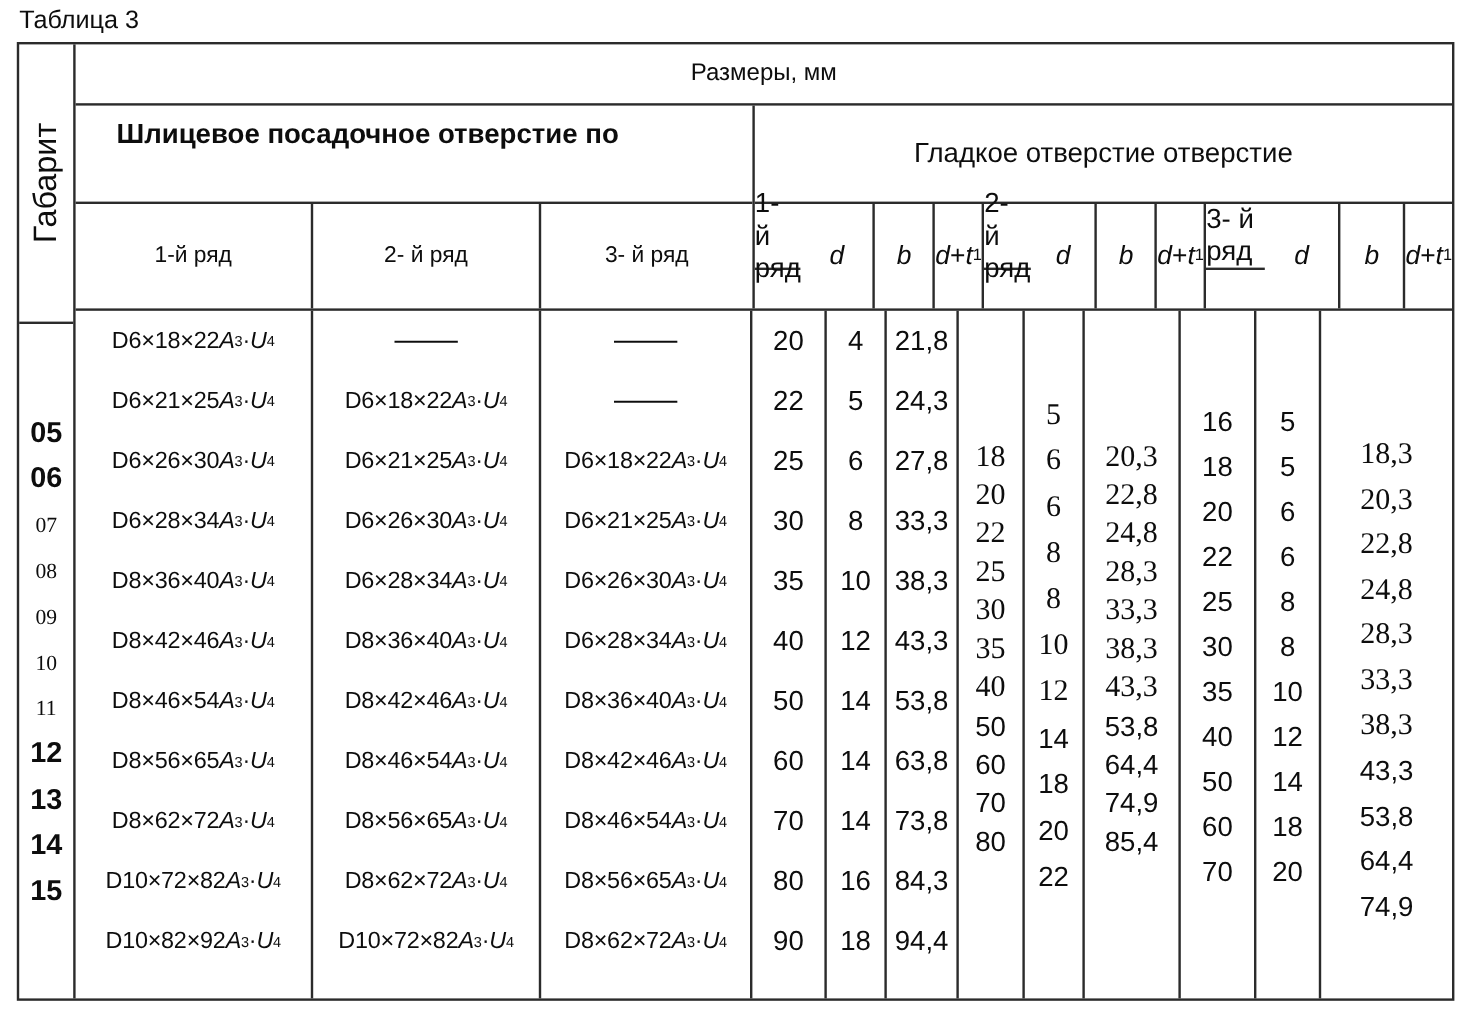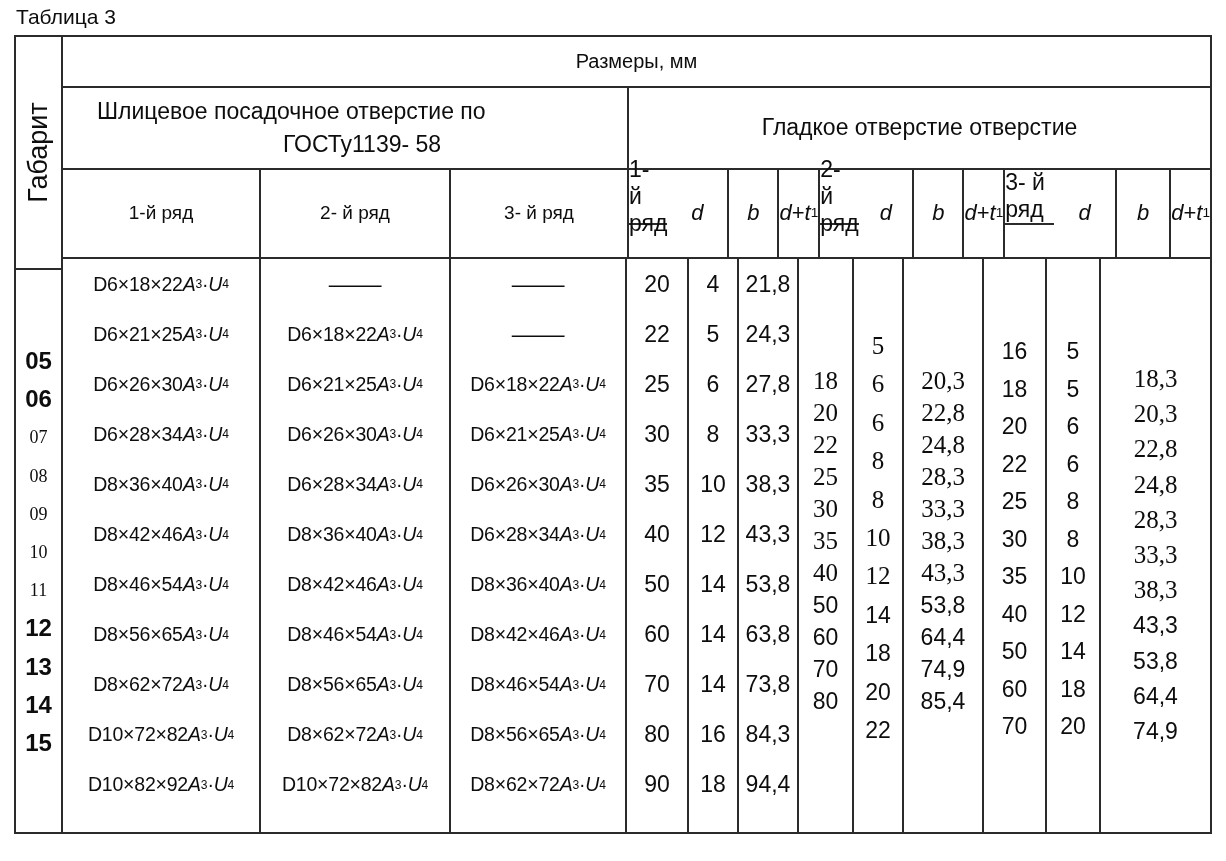--- a/index.html
+++ b/index.html
@@ -18,21 +18,21 @@
             align-items:center;padding:76px 0 74px 0;}
   .gab-body .v{line-height:30px;font-size:24px;font-weight:600;}
   .gab-body .v.serif{font-family:"Liberation Serif","DejaVu Serif",serif;font-weight:400;font-size:18px;}
 
   
   .main{flex:1;display:flex;flex-direction:column;}
   .h1{height:53px;border-bottom:2px solid #2b2b2b;display:flex;align-items:center;justify-content:center;
       font-size:20px;}
   .h23{height:180px;border-bottom:2px solid #2b2b2b;display:flex;}
   .sec-spline{width:566px;flex:0 0 566px;border-right:2px solid #2b2b2b;display:flex;flex-direction:column;}
-  .sp-title{height:82px;border-bottom:2px solid #2b2b2b;font-size:23px;padding:10px 0 0 34px;}
+  .sp-title{height:82px;border-bottom:2px solid #2b2b2b;font-size:23px;padding:10px 0 0 34px;font-weight:bold;}
   .sp-l2{text-align:center;margin-top:6px;}
   .sp-cols{flex:1;display:flex;}
   .sp-cols .c{display:flex;align-items:center;justify-content:center;font-size:19px;border-right:2px solid #2b2b2b;}
   .sp-cols .c1{flex:0 0 198px;}
   .sp-cols .c2{flex:0 0 190px;}
   .sp-cols .c3{flex:1;border-right:none;}
   .sec-smooth{flex:1;display:flex;flex-direction:column;}
   .sm-title{height:82px;border-bottom:2px solid #2b2b2b;display:flex;align-items:center;justify-content:center;font-size:23px;}
   .sm-groups{flex:1;display:flex;}
   .sm-group{display:flex;border-right:2px solid #2b2b2b;}
@@ -67,21 +67,21 @@
 
   
   .stack{display:flex;flex-direction:column;justify-content:space-between;align-items:center;}
   .stack .v{line-height:32px;font-size:23px;}
   .stack .v.serif{font-family:"Liberation Serif","DejaVu Serif",serif;font-size:25px;}
   .p-s2d{padding-top:106px;padding-bottom:115px;}
   .p-s2b{padding-top:71px;padding-bottom:86px;}
   .p-s2dt{padding-top:106px;padding-bottom:115px;}
   .p-s3d{padding-top:76px;padding-bottom:90px;}
   .p-s3b{padding-top:76px;padding-bottom:90px;}
-  .p-s3dt{padding-top:104px;padding-bottom:85px;}
+  .p-s3dt{padding-top:104px;padding-bottom:61px;}
 </style>
 </head>
 <body>
 
 <div class="page">
   <div class="caption">Таблица 3</div>
 
   <div class="tbl">
 
     <div class="gab-col">
@@ -103,21 +103,20 @@
         </div>
     </div>
 
     <div class="main">
       <div class="h1">Размеры, мм</div>
 
       <div class="h23">
         <div class="sec-spline">
           <div class="sp-title">
             <div class="sp-l1">Шлицевое посадочное отверстие по</div>
-            <div class="sp-l2">ГОСТу1139- 58</div>
           </div>
           <div class="sp-cols">
             <div class="c c1">1-й ряд</div>
             <div class="c c2">2- й ряд</div>
             <div class="c c3">3- й ряд</div>
           </div>
         </div>
 
         <div class="sec-smooth">
           <div class="sm-title">Гладкое отверстие отверстие</div>

